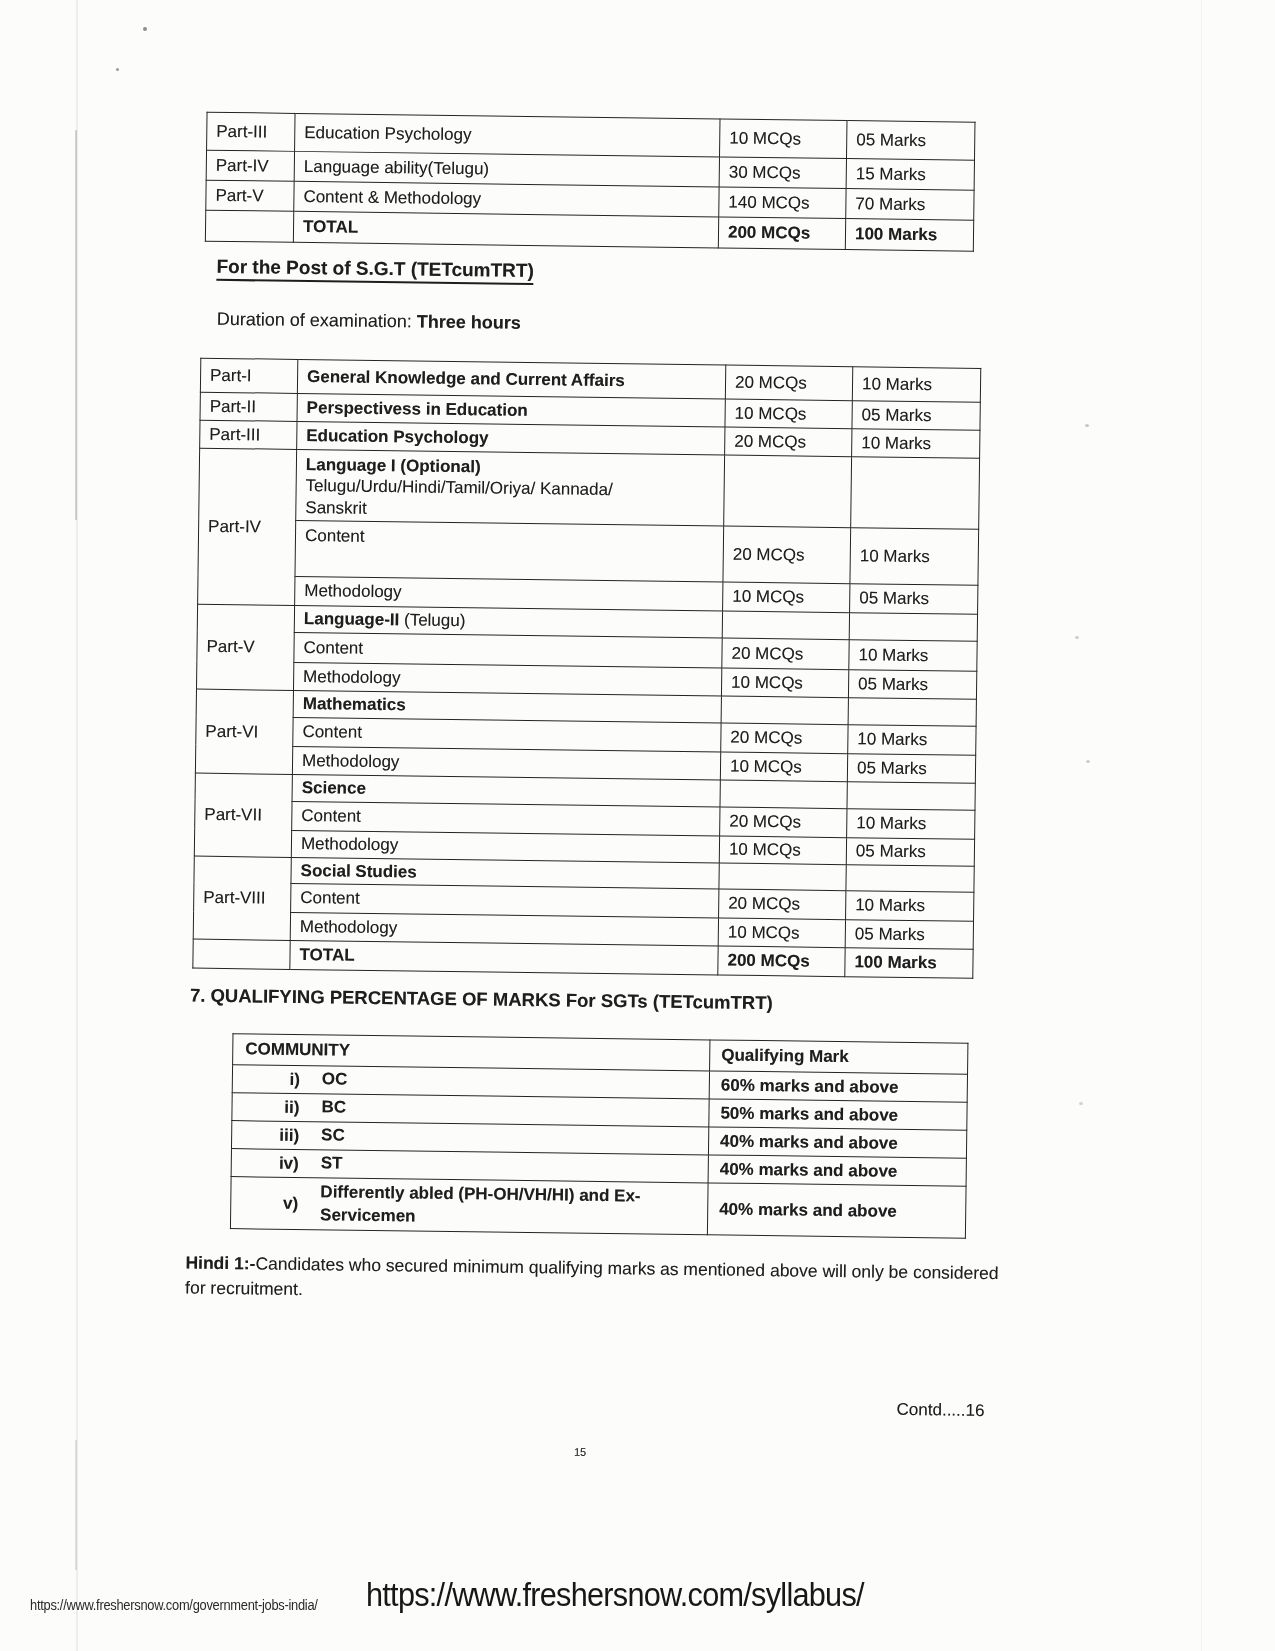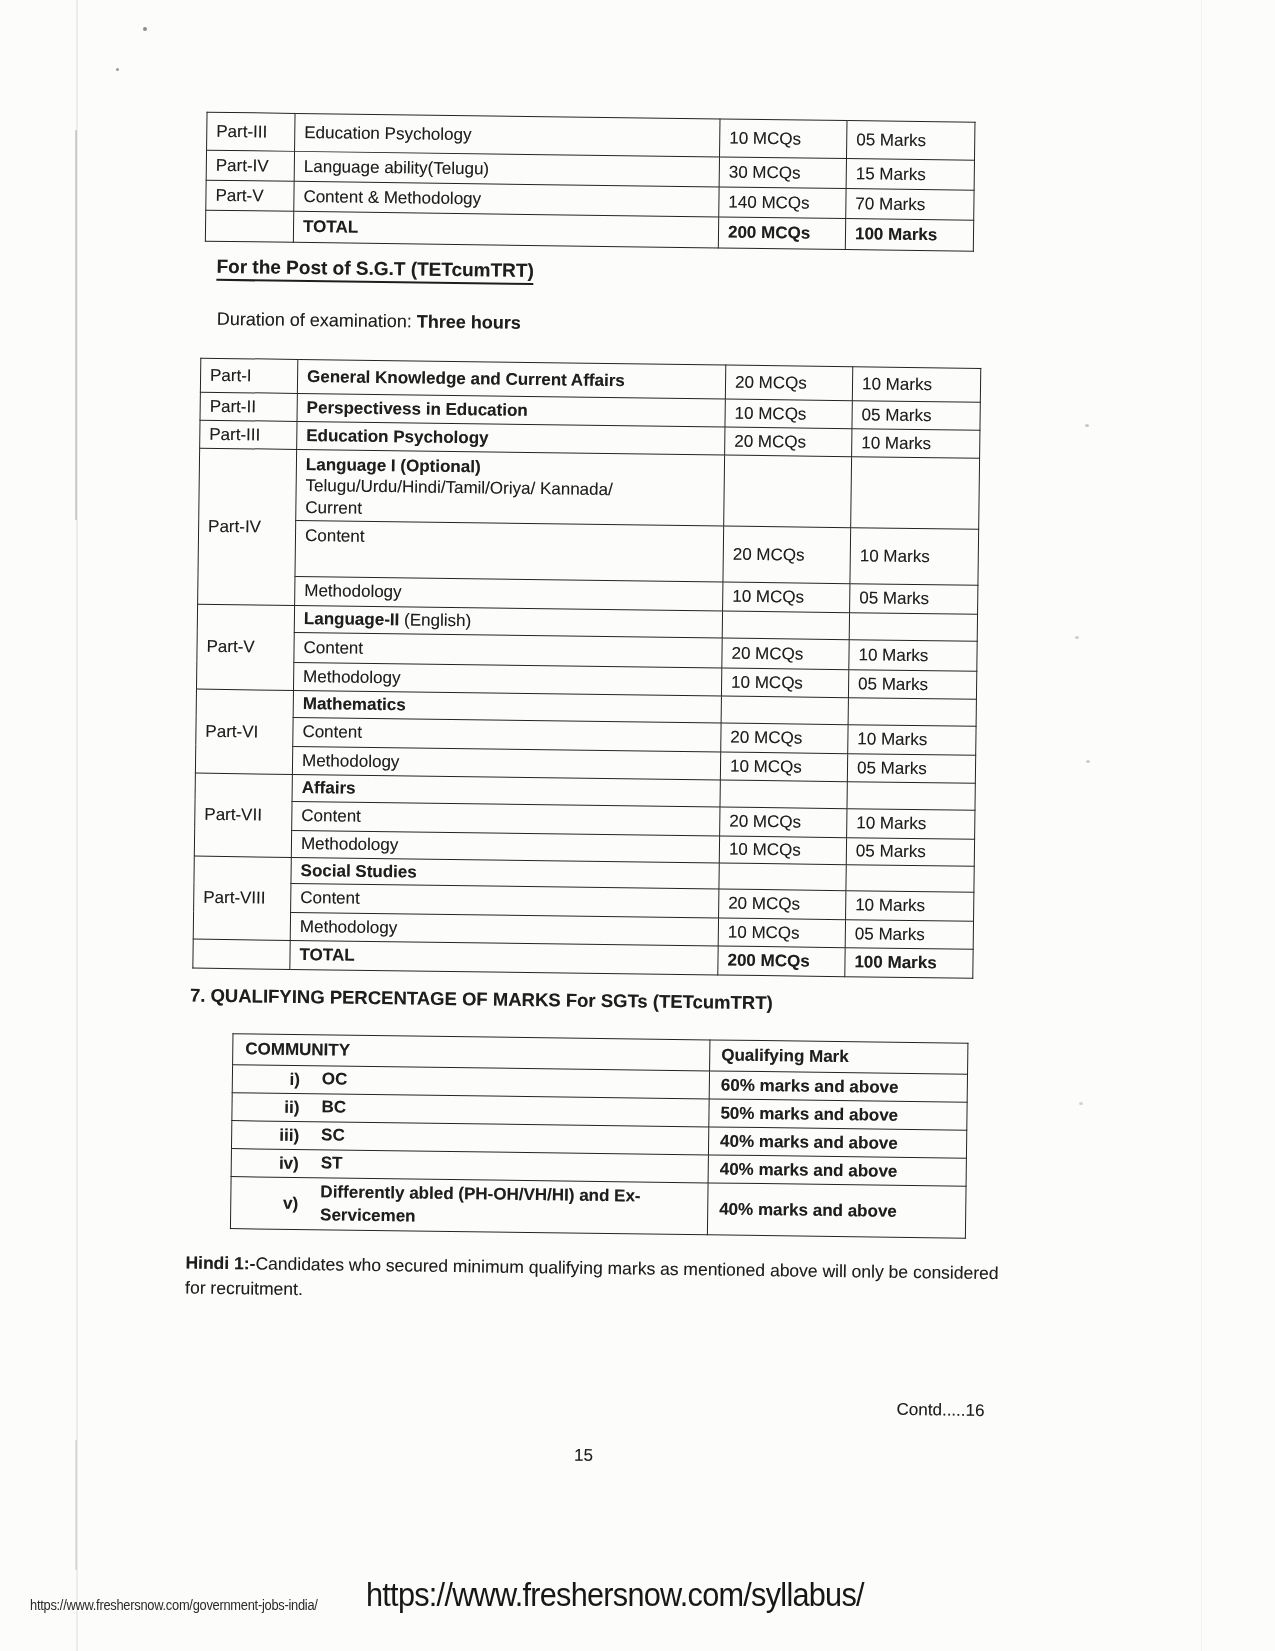--- a/index.html
+++ b/index.html
@@ -60,21 +60,21 @@
   .comm-cell{display:flex;align-items:center;}
   .comm-num{width:58px;text-align:right;padding-right:22px;flex:0 0 auto;}
   .comm-label{flex:1;white-space:normal;line-height:1.3;}
   #community-table td.q-mark{padding-left:11px;}
   #community-table td.header-cell{padding-left:12px;}
 
   .note{position:absolute;left:202px;top:1248px;width:828px;font-size:17.5px;line-height:1.45;white-space:normal;}
   .note .b{font-weight:700;}
 
   .contd{position:absolute;left:915px;top:1388px;font-size:17px;}
-  .pagenum{position:absolute;left:593px;top:1438px;font-size:17px;}
+  .pagenum{position:absolute;left:593px;top:1438px;font-size:11px;}
 
   .footer-small-url{
     position:absolute;left:30px;top:1597px;
     font-size:14px;color:#2a2a2a;
     transform:scaleX(0.92);transform-origin:0 50%;
     letter-spacing:-0.3px;
   }
   .footer-large-url{
     position:absolute;left:366px;top:1576px;
     font-size:33px;color:#171717;font-weight:400;
@@ -179,21 +179,21 @@
               <div class="subject-line"><span class="b">Education Psychology</span></div>
             </td>
             <td>20 MCQs</td>
             <td>10 Marks</td>
           </tr>
           <tr style="height: 70px;">
             <td rowspan="3">Part-IV</td>
             <td class="vtop">
               <div class="subject-line"><span class="b">Language I (Optional)</span></div>
               <div class="subject-line"><span>Telugu/Urdu/Hindi/Tamil/Oriya/ Kannada/</span></div>
-              <div class="subject-line"><span>Current</span></div>
+              <div class="subject-line"><span>Sanskrit</span></div>
             </td>
             <td></td>
             <td></td>
           </tr>
           <tr style="height: 56px;">
             <td class="vtop">
               <div class="subject-line"><span>Content</span></div>
             </td>
             <td>20 MCQs</td>
             <td>10 Marks</td>
@@ -201,21 +201,21 @@
           <tr style="height: 29px;">
             <td>
               <div class="subject-line"><span>Methodology</span></div>
             </td>
             <td>10 MCQs</td>
             <td>05 Marks</td>
           </tr>
           <tr style="height: 27px;">
             <td rowspan="3">Part-V</td>
             <td>
-              <div class="subject-line"><span class="b">Language-II</span><span> (English)</span></div>
+              <div class="subject-line"><span class="b">Language-II</span><span> (Telugu)</span></div>
             </td>
             <td></td>
             <td></td>
           </tr>
           <tr style="height: 30px;">
             <td>
               <div class="subject-line"><span>Content</span></div>
             </td>
             <td>20 MCQs</td>
             <td>10 Marks</td>
@@ -245,21 +245,21 @@
           <tr style="height: 28px;">
             <td>
               <div class="subject-line"><span>Methodology</span></div>
             </td>
             <td>10 MCQs</td>
             <td>05 Marks</td>
           </tr>
           <tr style="height: 27px;">
             <td rowspan="3">Part-VII</td>
             <td>
-              <div class="subject-line"><span class="b">Affairs</span></div>
+              <div class="subject-line"><span class="b">Science</span></div>
             </td>
             <td></td>
             <td></td>
           </tr>
           <tr style="height: 29px;">
             <td>
               <div class="subject-line"><span>Content</span></div>
             </td>
             <td>20 MCQs</td>
             <td>10 Marks</td>

